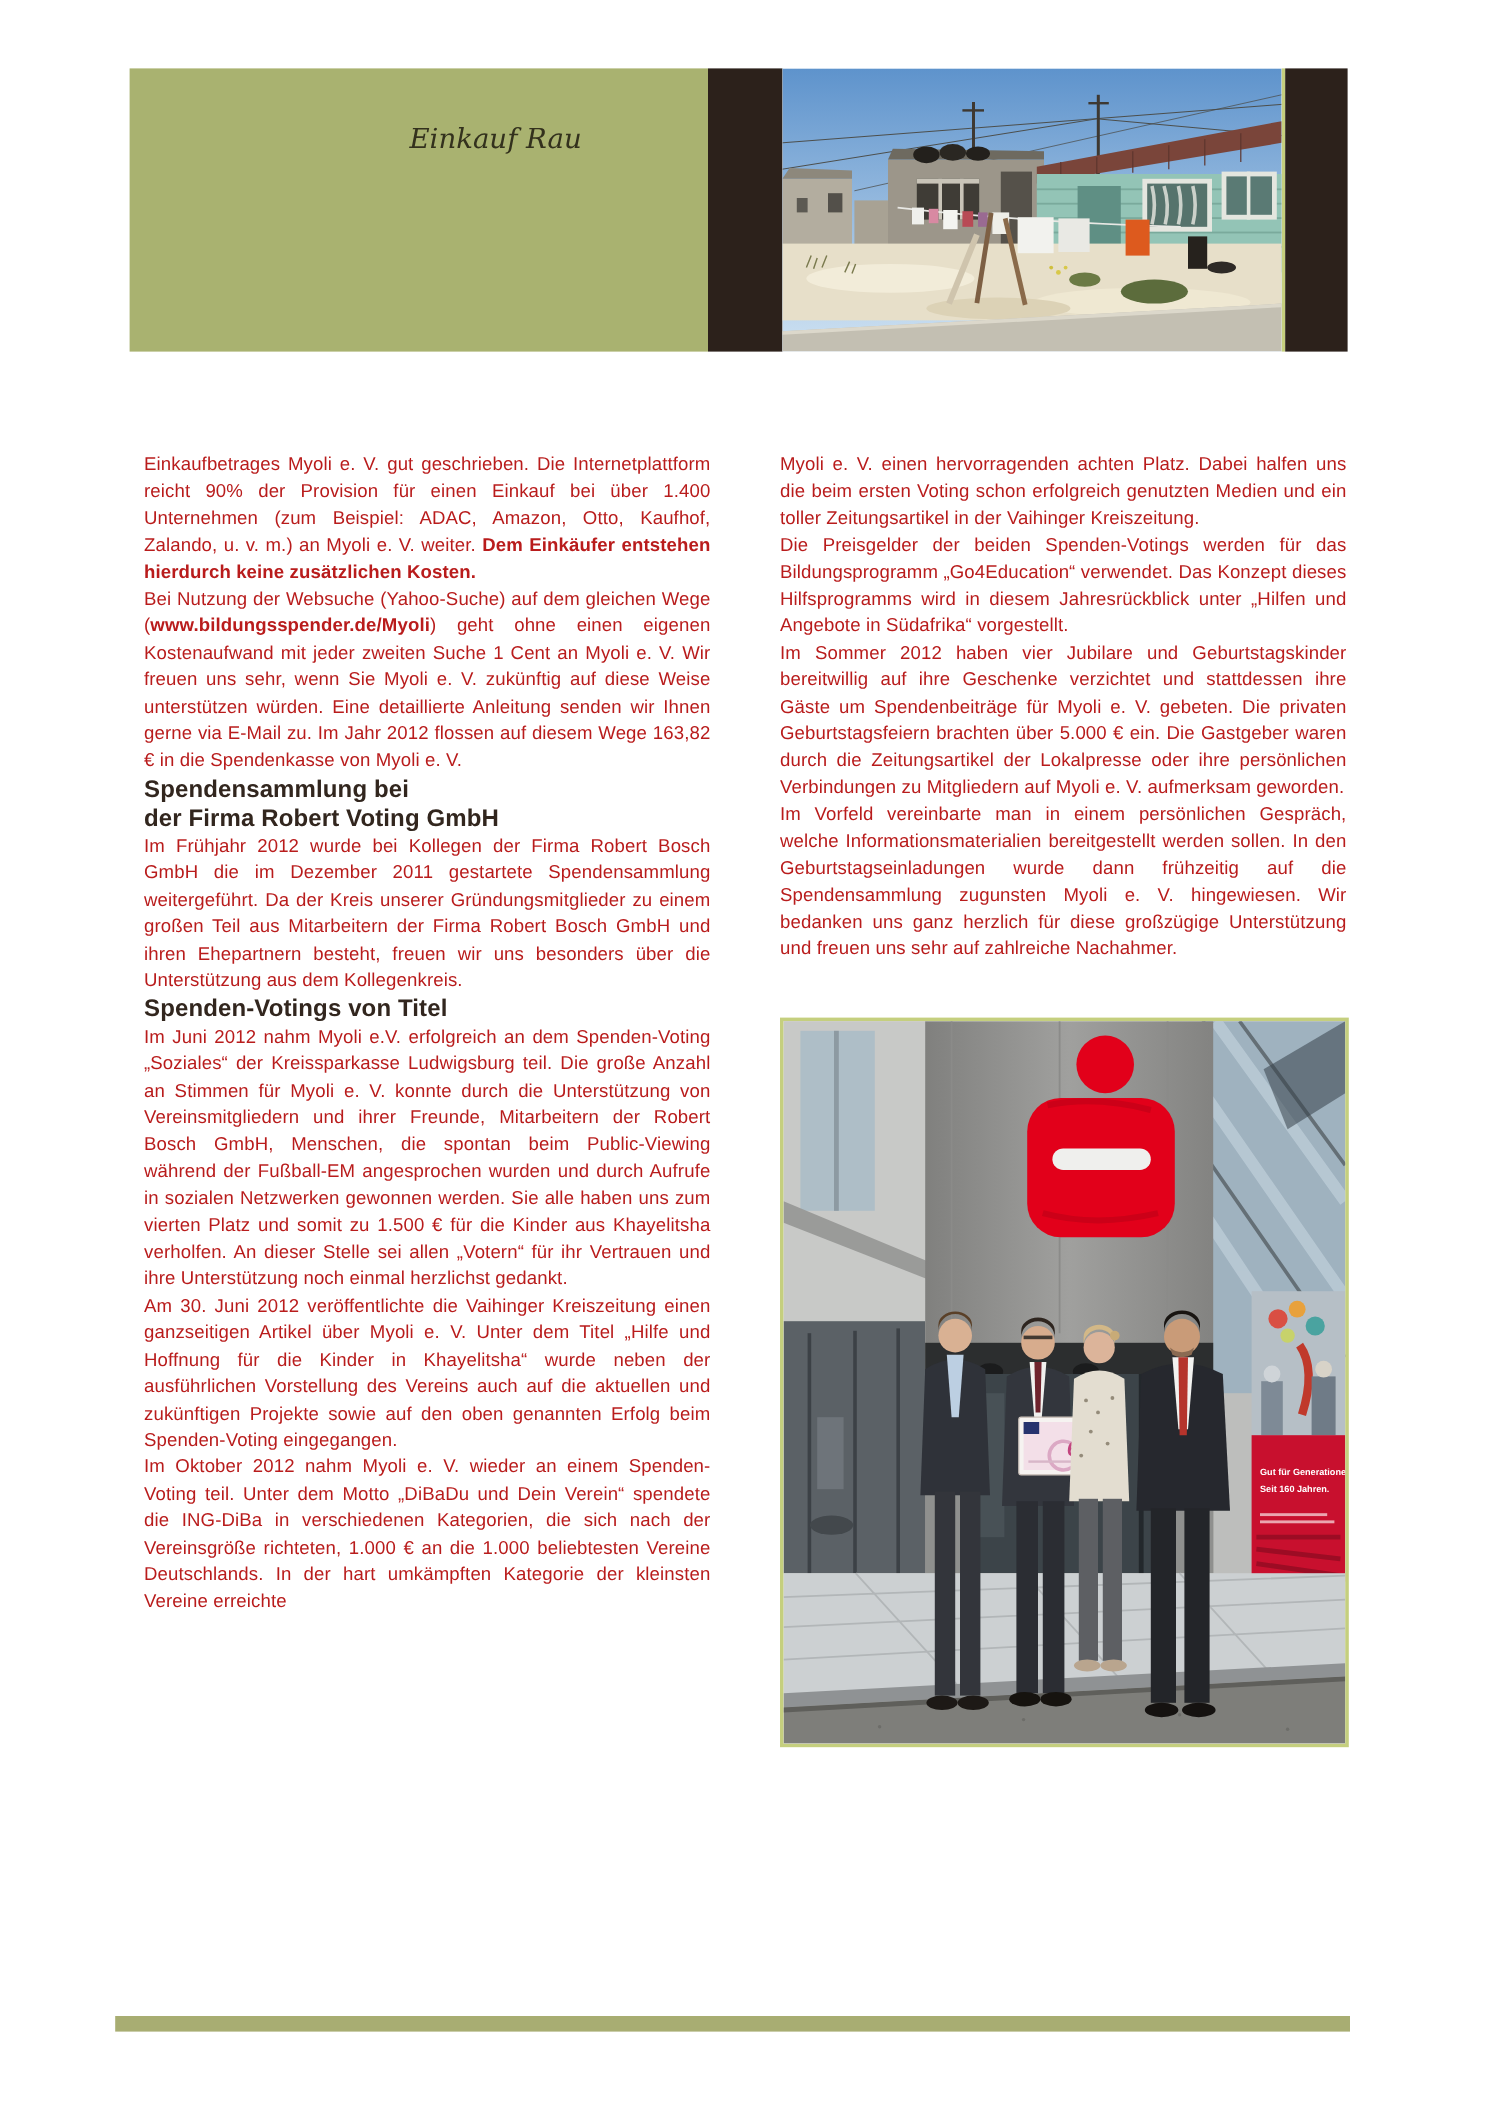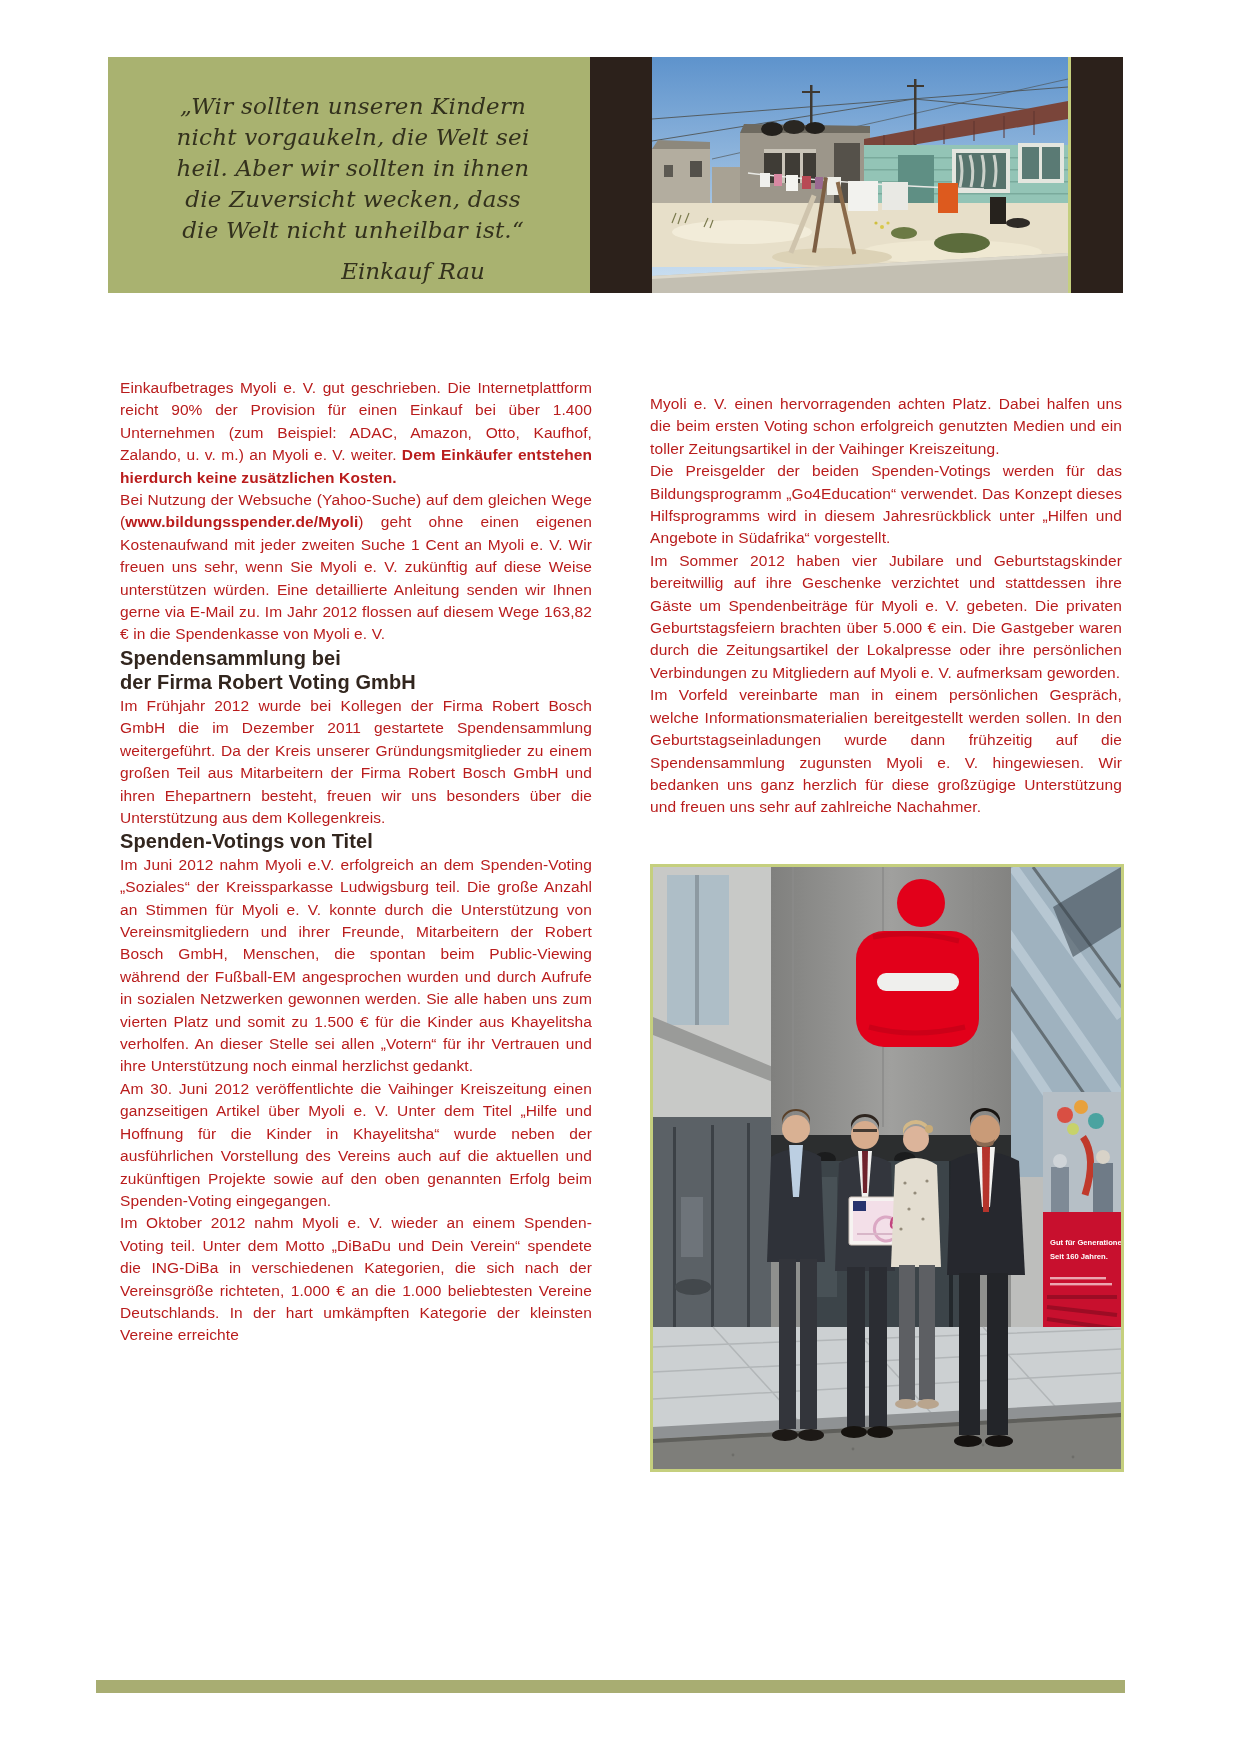--- a/index.html
+++ b/index.html
@@ -17,21 +17,21 @@
                 font-size:23px;color:#33311d;margin-top:12px;text-align:center;
                 padding-left:120px;}
   .banner-divider{width:62px;height:236px;background:#2c211b;}
   .banner-photo{width:416px;height:236px;border-right:3px solid #c5cf7e;box-sizing:content-box;}
   .banner-photo svg{display:block;}
   .banner-right-strip{flex:1;background:#2c211b;}
 
   
   .col{position:absolute;width:472px;}
   .col-left{left:120px;top:377px;}
-  .col-right{left:650px;top:377px;margin-top:16px;}
+  .col-right{left:650px;top:377px;}
   p.body{margin:0;font-size:15.5px;line-height:22.4px;color:#b91c1c;
          text-align:justify;letter-spacing:0.1px;}
   p.body .bold{font-weight:bold;}
   h3.doc-h{margin:0;font-size:20px;line-height:24.5px;font-weight:bold;
            color:#32261e;white-space:pre-line;letter-spacing:0.1px;}
   .m-h1{margin-top:54px;}
   .m-p2{margin-top:27px;}
   .m-h2{margin-top:44px;}
   .m-p3{margin-top:22px;}
   .m-p4{margin-top:36px;}
@@ -48,25 +48,20 @@
   .footer-bar{position:absolute;left:96px;top:1680px;width:1029px;height:13px;
               background:#a8ad72;}
 </style>
 </head>
 <body>
 
 <div class="page">
 
   <div class="banner">
     <div class="quote-box">
-      <div class="quote-text">„Wir sollten unseren Kindern
-nicht vorgaukeln, die Welt sei
-heil. Aber wir sollten in ihnen
-die Zuversicht wecken, dass
-die Welt nicht unheilbar ist.“</div>
       <div class="quote-author">Einkauf Rau</div>
     </div>
     <div class="banner-divider"></div>
     <div class="banner-photo">
       <svg viewBox="0 0 416 236" width="416" height="236">
         <defs>
           <linearGradient id="sky" x1="0" y1="0" x2="0" y2="1">
             <stop offset="0" stop-color="#5e93cc"></stop>
               <stop offset="1" stop-color="#cfe2f2"></stop>
           </linearGradient>

